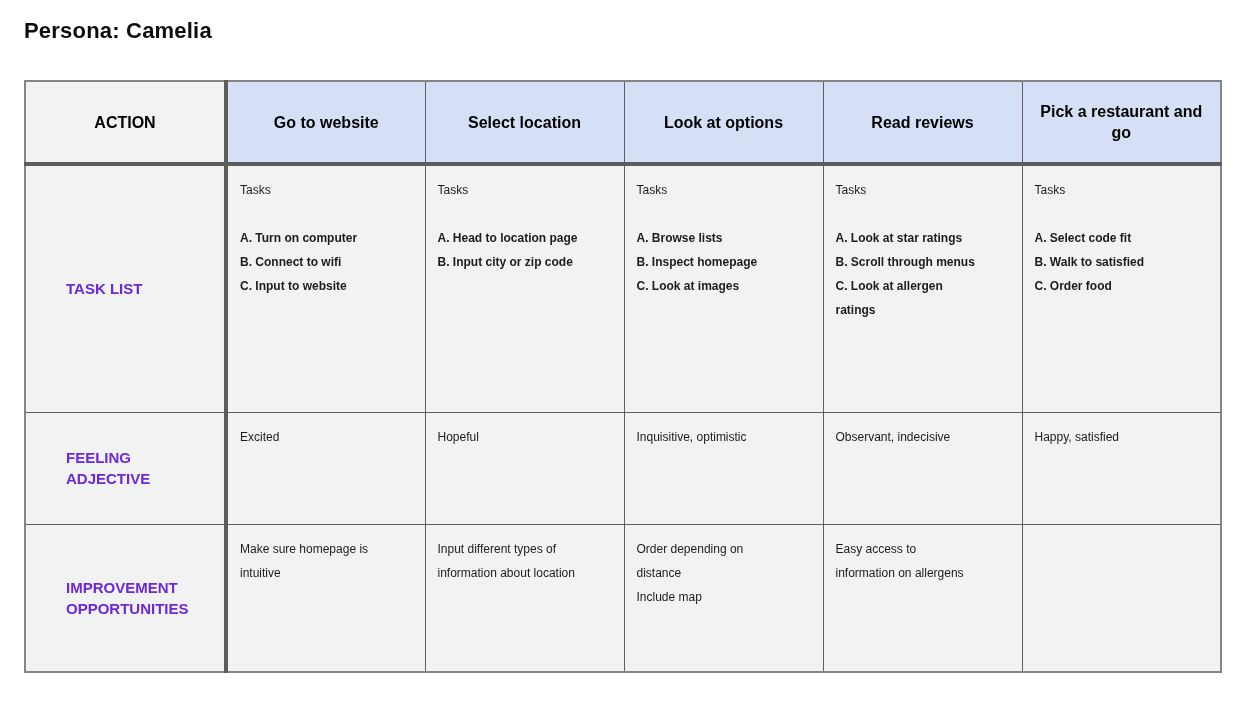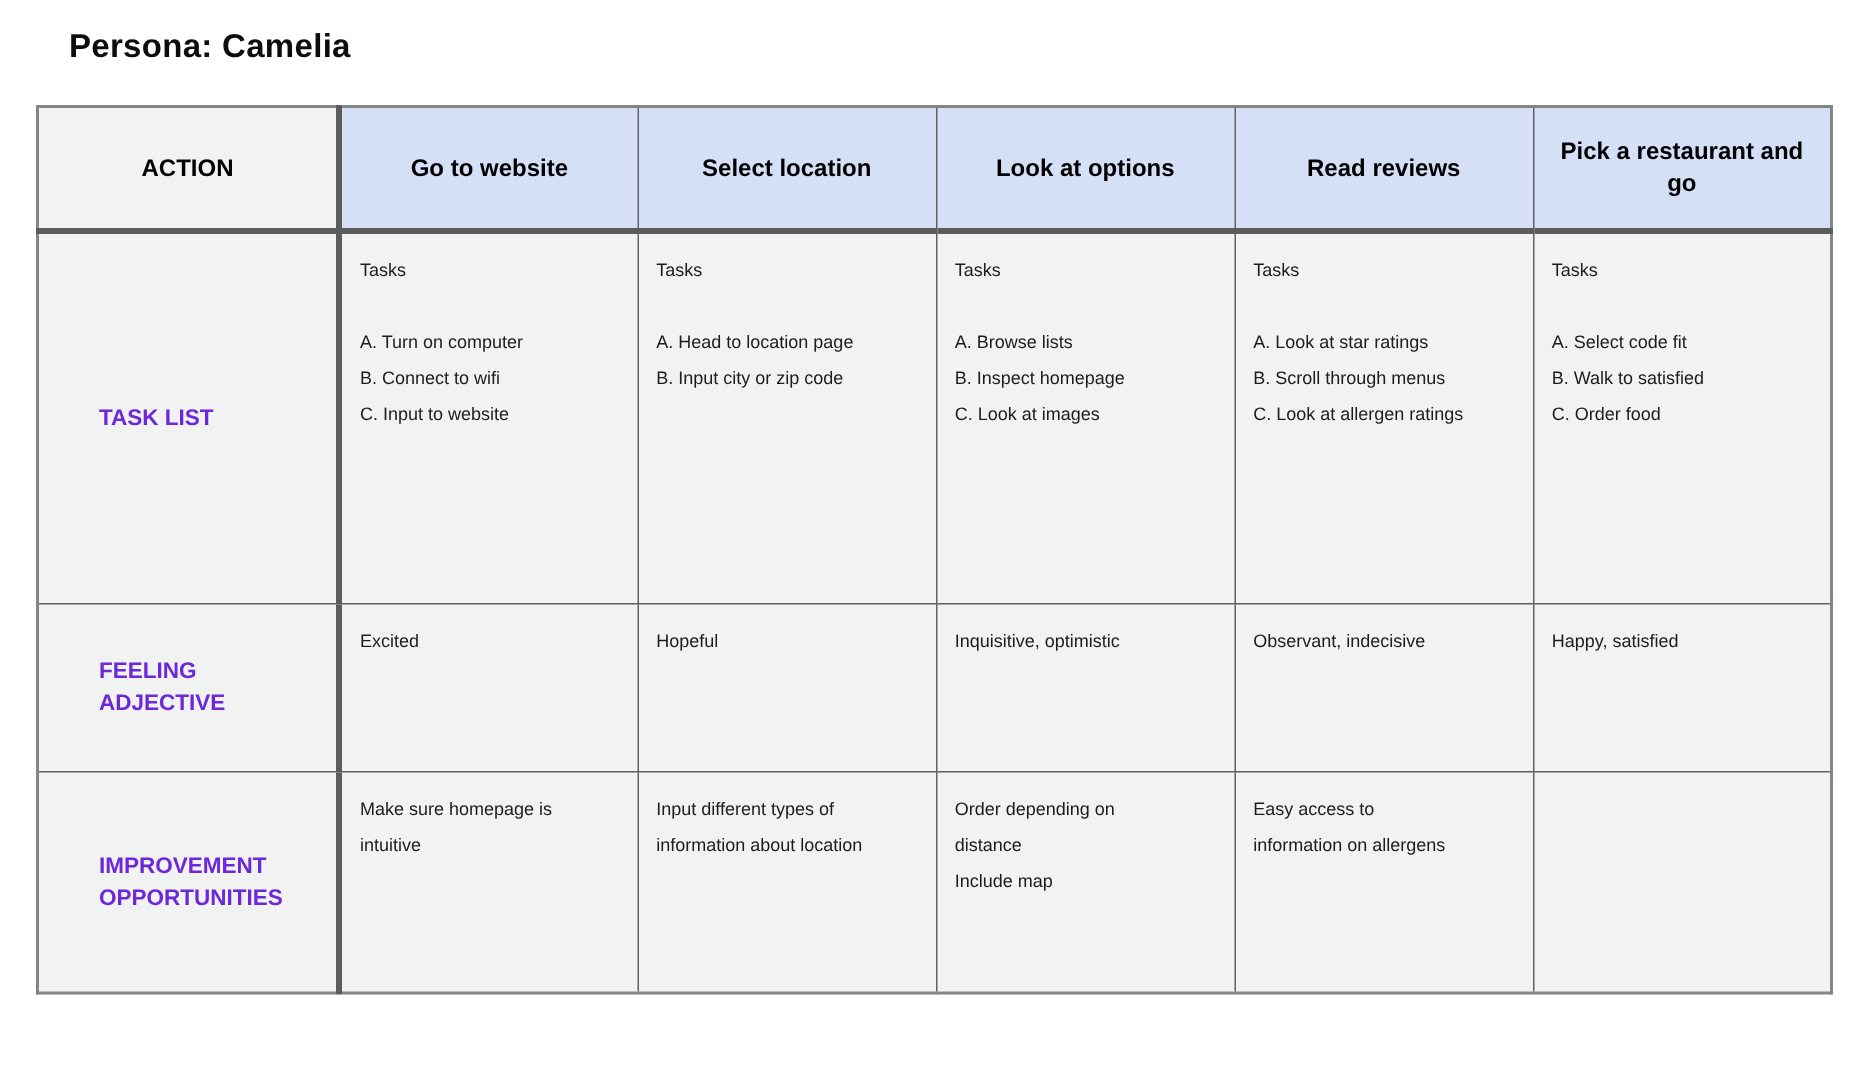--- a/index.html
+++ b/index.html
@@ -14,34 +14,34 @@
   }
   * { box-sizing: border-box; margin: 0; padding: 0; }
   html, body {
     width: 1238px; height: 710px;
     background: #ffffff;
     font-family: "Liberation Sans", sans-serif;
     overflow: hidden;
   }
   .page { padding: 18px 0 0 24px; }
   .page-title {
-    margin-left: 22px;
+    margin-left: 0;
     font-size: 22px;
     font-weight: 700;
     color: var(--title-color);
     letter-spacing: 0.2px;
   }
   .page-goal {
     margin-left: 9px;
     margin-top: 7px;
     font-size: 15.5px;
     color: var(--goal-color);
   }
   table.journey {
-    margin-top: 26px;
+    margin-top: 36px;
     border-collapse: collapse;
     table-layout: fixed;
     width: 1196px;
   }
   table.journey col { width: 199px; }
   table.journey col.label-col { width: 201px; }
   td, th {
     border: 1px solid var(--border-thin);
     background: var(--cell-bg);
     vertical-align: top;
@@ -74,21 +74,21 @@
   }
   .row-label-text { display: block; max-width: 118px; margin: 0 auto; line-height: 21px; }
   
   td.data-cell {
     padding: 12px 12px 10px 12px;
     font-size: 12px;
     color: var(--body-text);
     line-height: 24px;
   }
   .wrap-box { max-width: 141px; }
-  .task-lines { margin-top: 24px; }
+  .task-lines { margin-top: 24px; font-weight: bold; }
   tr.tasks-row { height: 248px; }
   tr.feeling-row { height: 112px; }
   tr.improve-row { height: 148px; }
 </style>
 </head>
 <body>
 
 <div class="page">
   <h1 class="page-title">Persona: Camelia</h1>
 

